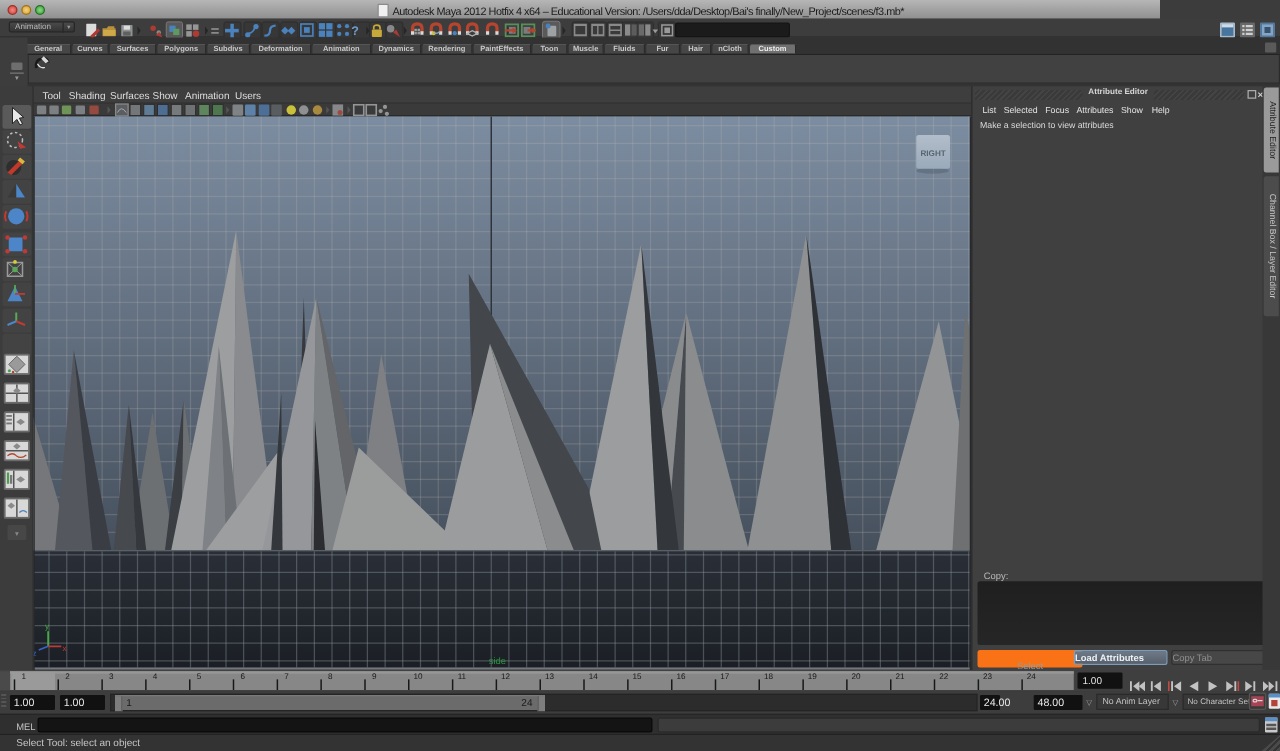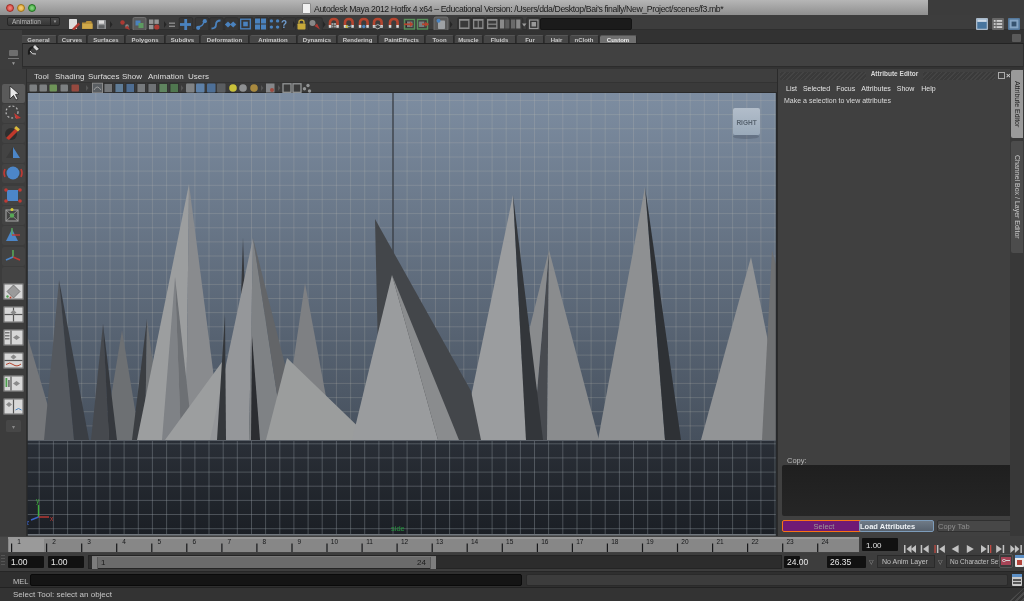--- a/index.html
+++ b/index.html
@@ -618,21 +618,21 @@
 <div class="abs" style="left:777px;top:69px;width:233px;height:467px;background:#404040;border-left:1px solid #2a2a2a">
 <div class="abs" style="left:2px;top:3px;width:86px;height:8px;background:repeating-linear-gradient(135deg,#444 0,#444 1.2px,#3a3a3a 1.2px,#3a3a3a 3.2px)"></div>
 <div class="abs" style="left:145px;top:3px;width:72px;height:8px;background:repeating-linear-gradient(135deg,#444 0,#444 1.2px,#3a3a3a 1.2px,#3a3a3a 3.2px)"></div>
 <div class="abs" style="left:0;top:1px;width:233px;text-align:center;font-size:6.5px;font-weight:bold;color:#d6d6d6">Attribute Editor</div>
 <div class="abs" style="left:220px;top:3px;width:7px;height:7px;border:1px solid #aaa"></div>
 <div class="abs" style="left:228px;top:2px;color:#ccc;font-size:8px;font-weight:bold">×</div>
 <div class="abs" style="left:8px;top:16px;font-size:7px;color:#e4e4e4"><span>List</span><span style="margin-left:6px">Selected</span><span style="margin-left:6px">Focus</span><span style="margin-left:6px">Attributes</span><span style="margin-left:6px">Show</span><span style="margin-left:7px">Help</span></div>
 <div class="abs" style="left:6px;top:28px;font-size:7px;color:#dadada">Make a selection to view attributes</div>
 <div class="abs" style="left:9px;top:387px;font-size:7.5px;color:#b9b9b9">Copy:</div>
 <div class="abs" style="left:4px;top:396px;width:231px;height:51px;background:linear-gradient(#1f1f1f,#262626);border-radius:2px"></div>
-<div class="abs" style="left:4px;top:451px;width:84px;height:12px;background:#701a75;border:1px solid #f97316;border-radius:2px;color:#9a9a9a;font-size:7.5px;text-align:center;line-height:11px">Select</div>
+<div class="abs" style="left:4px;top:451px;width:84px;height:12px;background:#14532d;border:7px solid #f97316;border-radius:2px;color:#9a9a9a;font-size:7.5px;text-align:center;line-height:11px">Select</div>
 <div class="abs" style="left:81px;top:451px;width:75px;height:12px;background:linear-gradient(#6f7a86,#57616d);border:1px solid #7d9cba;border-radius:2px;color:#eef2f5;font-size:7.5px;font-weight:bold;text-align:left;line-height:11px">Load Attributes</div>
 <div class="abs" style="left:159px;top:451px;width:75px;height:12px;background:#474747;border:1px solid #303030;border-radius:2px;color:#8e8e8e;font-size:7.5px;text-align:left;line-height:11px">Copy Tab</div>
 </div>
 
 <div class="abs" style="left:1010px;top:69px;width:14px;height:467px;background:#383838">
 <div class="abs" style="left:1px;top:1px;width:12px;height:68px;background:#9a9a9a;border-radius:2px 0 0 2px;color:#222;font-size:7px;writing-mode:vertical-rl;text-align:center;line-height:12px">Attribute Editor</div>
 <div class="abs" style="left:1px;top:72px;width:12px;height:112px;background:#4c4c4c;border-radius:2px 0 0 2px;color:#c9c9c9;font-size:7px;writing-mode:vertical-rl;text-align:center;line-height:12px">Channel Box / Layer Editor</div>
 </div>
 
 <div class="abs" style="left:0;top:536px;width:1024px;height:17px;background:#414141"></div>
@@ -732,21 +732,21 @@
 
 <div class="abs" style="left:0;top:553px;width:1024px;height:18px;background:#3d3d3d">
 <div class="abs" style="left:1px;top:2px;width:4px;height:12px;background:repeating-linear-gradient(#555 0,#555 1.5px,transparent 1.5px,transparent 3px)"></div>
 <div class="abs" style="left:8px;top:3px;width:36px;height:12px;background:#111;border-radius:1px;color:#e8e8e8;font-size:8.5px;line-height:12px;padding-left:3px">1.00</div>
 <div class="abs" style="left:48px;top:3px;width:36px;height:12px;background:#111;border-radius:1px;color:#e8e8e8;font-size:8.5px;line-height:12px;padding-left:3px">1.00</div>
 <div class="abs" style="left:88px;top:2px;width:694px;height:14px;background:#2c2c2c;border:1px solid #242424"></div>
 <div class="abs" style="left:92px;top:3px;width:344px;height:12px;background:#6b6b6b;border-top:1px solid #7a7a7a;color:#1a1a1a;font-size:8px;line-height:12px"><span style="margin-left:9px">1</span><span style="position:absolute;right:10px">24</span>
 <div class="abs" style="left:0;top:0;width:6px;height:12px;background:#7d7d7d;border-right:1px solid #5a5a5a"></div>
 <div class="abs" style="left:338px;top:0;width:6px;height:12px;background:#7d7d7d;border-left:1px solid #5a5a5a"></div></div>
 <div class="abs" style="left:784px;top:3px;width:16px;height:12px;background:#111;border-radius:1px;color:#e8e8e8;font-size:8.5px;line-height:12px;padding-left:3px">24.00</div>
-<div class="abs" style="left:827px;top:3px;width:39px;height:12px;background:#111;border-radius:1px;color:#e8e8e8;font-size:8.5px;line-height:12px;padding-left:3px">26.35</div>
+<div class="abs" style="left:827px;top:3px;width:39px;height:12px;background:#111;border-radius:1px;color:#e8e8e8;font-size:8.5px;line-height:12px;padding-left:3px">48.00</div>
 <div class="abs" style="left:869px;top:5px;color:#999;font-size:6px">▽</div>
 <div class="abs" style="left:877px;top:2px;width:58px;height:13px;background:#383838;border:1px solid #2a2a2a;color:#c2c2c2;font-size:7px;line-height:12px;padding-left:4px">No Anim Layer</div>
 <div class="abs" style="left:938px;top:5px;color:#999;font-size:6px">▽</div>
 <div class="abs" style="left:946px;top:2px;width:54px;height:13px;background:#383838;border:1px solid #2a2a2a;color:#c2c2c2;font-size:6.5px;line-height:12px;padding-left:3px;white-space:nowrap;overflow:hidden">No Character Set</div>
 <div class="abs" style="left:999px;top:1px;width:14px;height:14px;background:#3a3a3a;border:1px solid #555;border-radius:2px">
       <div class="abs" style="left:1px;top:2px;width:10px;height:8px;background:#a64456"></div>
       <div class="abs" style="left:2px;top:4px;width:4px;height:3px;border:1px solid #d8d8d8;border-radius:2px"></div>
       <div class="abs" style="left:6px;top:5px;width:4px;height:1px;background:#d8d8d8"></div>
     </div>
 <div class="abs" style="left:1015px;top:2px;width:9px;height:12px;background:#e8e8e8;border-radius:1px">

